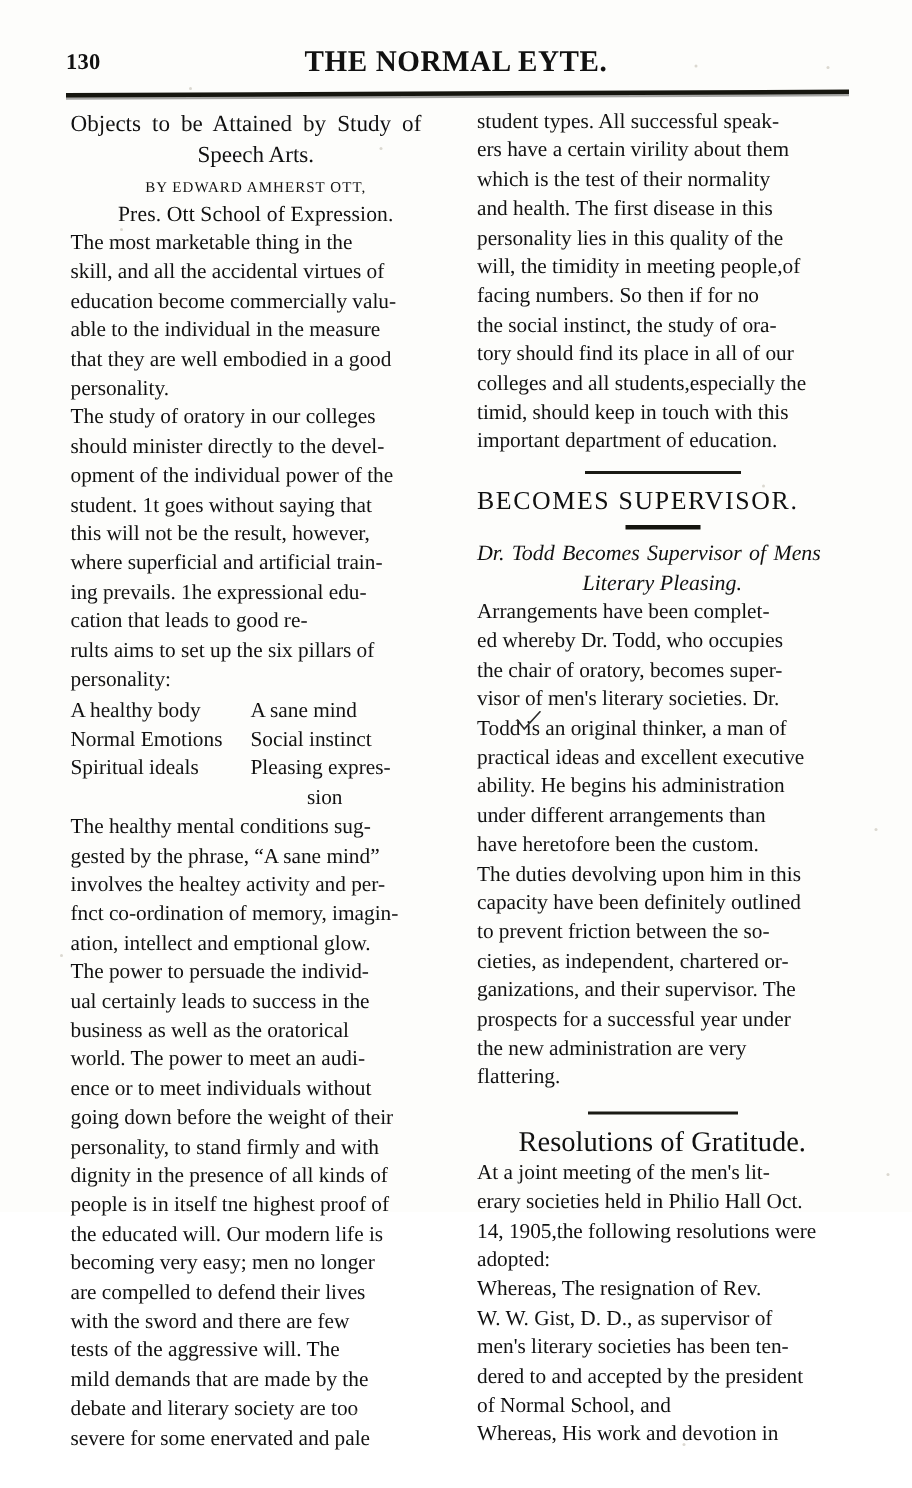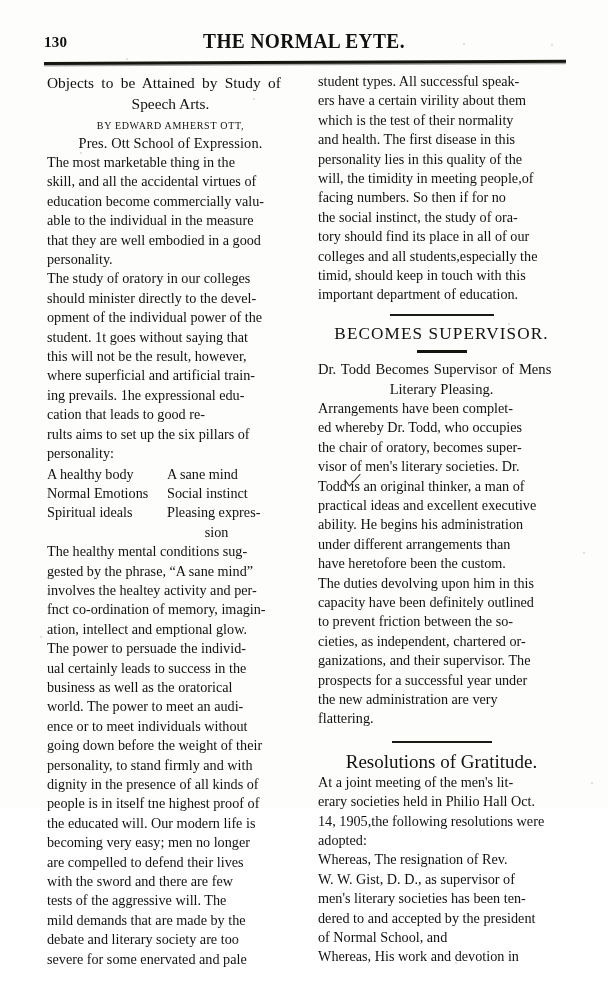--- a/index.html
+++ b/index.html
@@ -136,35 +136,36 @@
   }
 
   
   .sec-rule-top {
     width: 104px;
     height: 2px;
     background: #1a1a14;
     margin: 9px auto 7px auto;
   }
   .sec-head {
-    text-align: center;
+    text-align: left;
     font-size: 17.2px;
     letter-spacing: 1.1px;
     line-height: 22px;
   }
   .sec-rule-bot {
     width: 50px;
     height: 3px;
     background: #14140e;
     margin: 5px auto 6px auto;
   }
   .sub-head {
     text-align: center;
     font-size: 14.6px;
     line-height: 20px;
+    font-style: italic;
   }
   .sub-head .line:first-child {
     text-align: left;
     word-spacing: 1.2px;
   }
 
   .minor-rule {
     width: 100px;
     height: 2px;
     background: #1a1a14;

